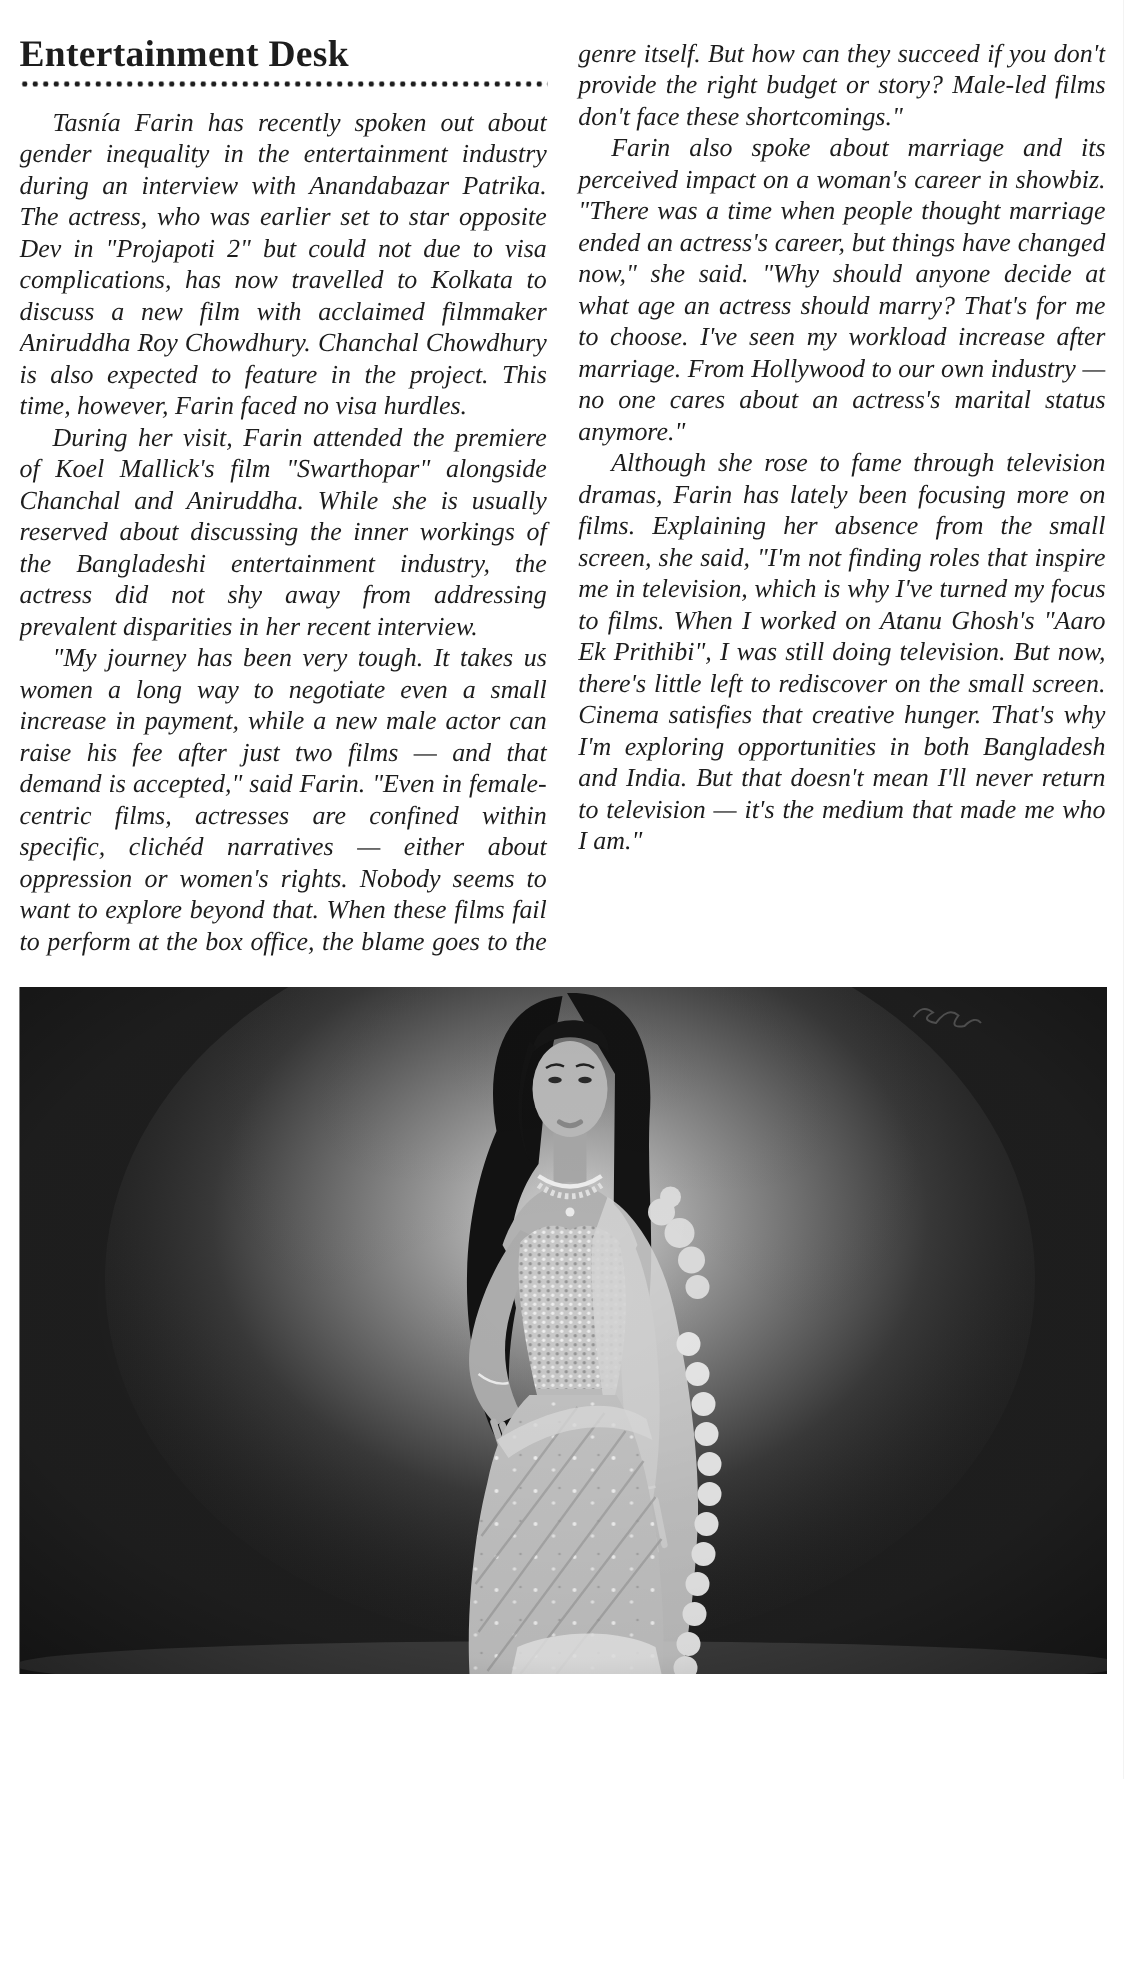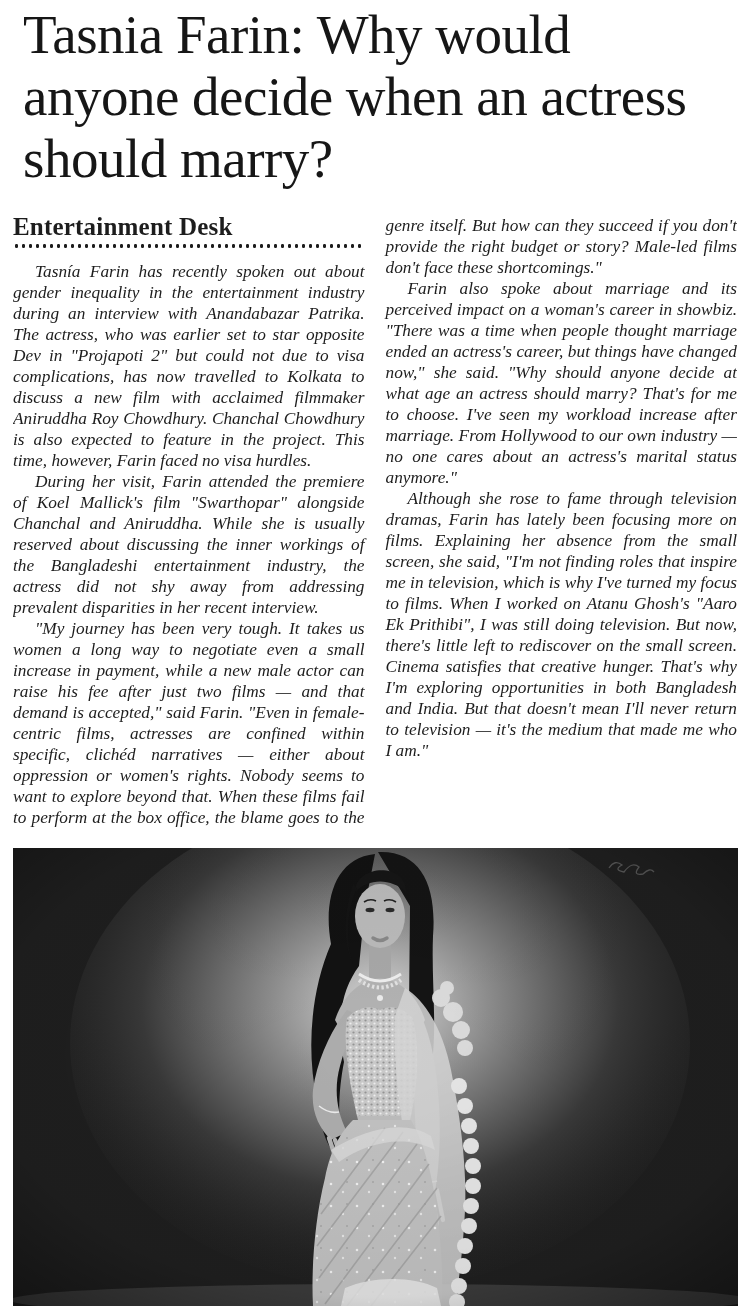--- a/index.html
+++ b/index.html
@@ -44,21 +44,20 @@
     margin:4px 11px 0 13px;width:725px;height:458px;
     background:var(--photo-background);overflow:hidden;
   }
   .photo-frame svg{display:block;}
 </style>
 </head>
 <body>
 
 <div class="page">
 
-  <h1 class="headline">Tasnia Farin: Why would anyone decide when an actress should marry?</h1>
 
   <div class="body-columns">
     <div class="byline">Entertainment Desk</div>
     <div class="dotted-rule"></div>
 
     <p>Tasnía Farin has recently spoken out about gender inequality in the entertainment industry during an interview with Anandabazar Patrika. The actress, who was earlier set to star opposite Dev in "Projapoti 2" but could not due to visa complications, has now travelled to Kolkata to discuss a new film with acclaimed filmmaker Aniruddha Roy Chowdhury. Chanchal Chowdhury is also expected to feature in the project. This time, however, Farin faced no visa hurdles.</p>
     <p>During her visit, Farin attended the premiere of Koel Mallick's film "Swarthopar" alongside Chanchal and Aniruddha. While she is usually reserved about discussing the inner workings of the Bangladeshi entertainment industry, the actress did not shy away from addressing prevalent disparities in her recent interview.</p>
     <p>"My journey has been very tough. It takes us women a long way to negotiate even a small increase in payment, while a new male actor can raise his fee after just two films — and that demand is accepted," said Farin. "Even in female-centric films, actresses are confined within specific, clichéd narratives — either about oppression or women's rights. Nobody seems to want to explore beyond that. When these films fail to perform at the box office, the blame goes to the genre itself. But how can they succeed if you don't provide the right budget or story? Male-led films don't face these shortcomings."</p>
     <p>Farin also spoke about marriage and its perceived impact on a woman's career in showbiz. "There was a time when people thought marriage ended an actress's career, but things have changed now," she said. "Why should anyone decide at what age an actress should marry? That's for me to choose. I've seen my workload increase after marriage. From Hollywood to our own industry — no one cares about an actress's marital status anymore."</p>
     <p>Although she rose to fame through television dramas, Farin has lately been focusing more on films. Explaining her absence from the small screen, she said, "I'm not finding roles that inspire me in television, which is why I've turned my focus to films. When I worked on Atanu Ghosh's "Aaro Ek Prithibi", I was still doing television. But now, there's little left to rediscover on the small screen. Cinema satisfies that creative hunger. That's why I'm exploring opportunities in both Bangladesh and India. But that doesn't mean I'll never return to television — it's the medium that made me who I am."</p>

